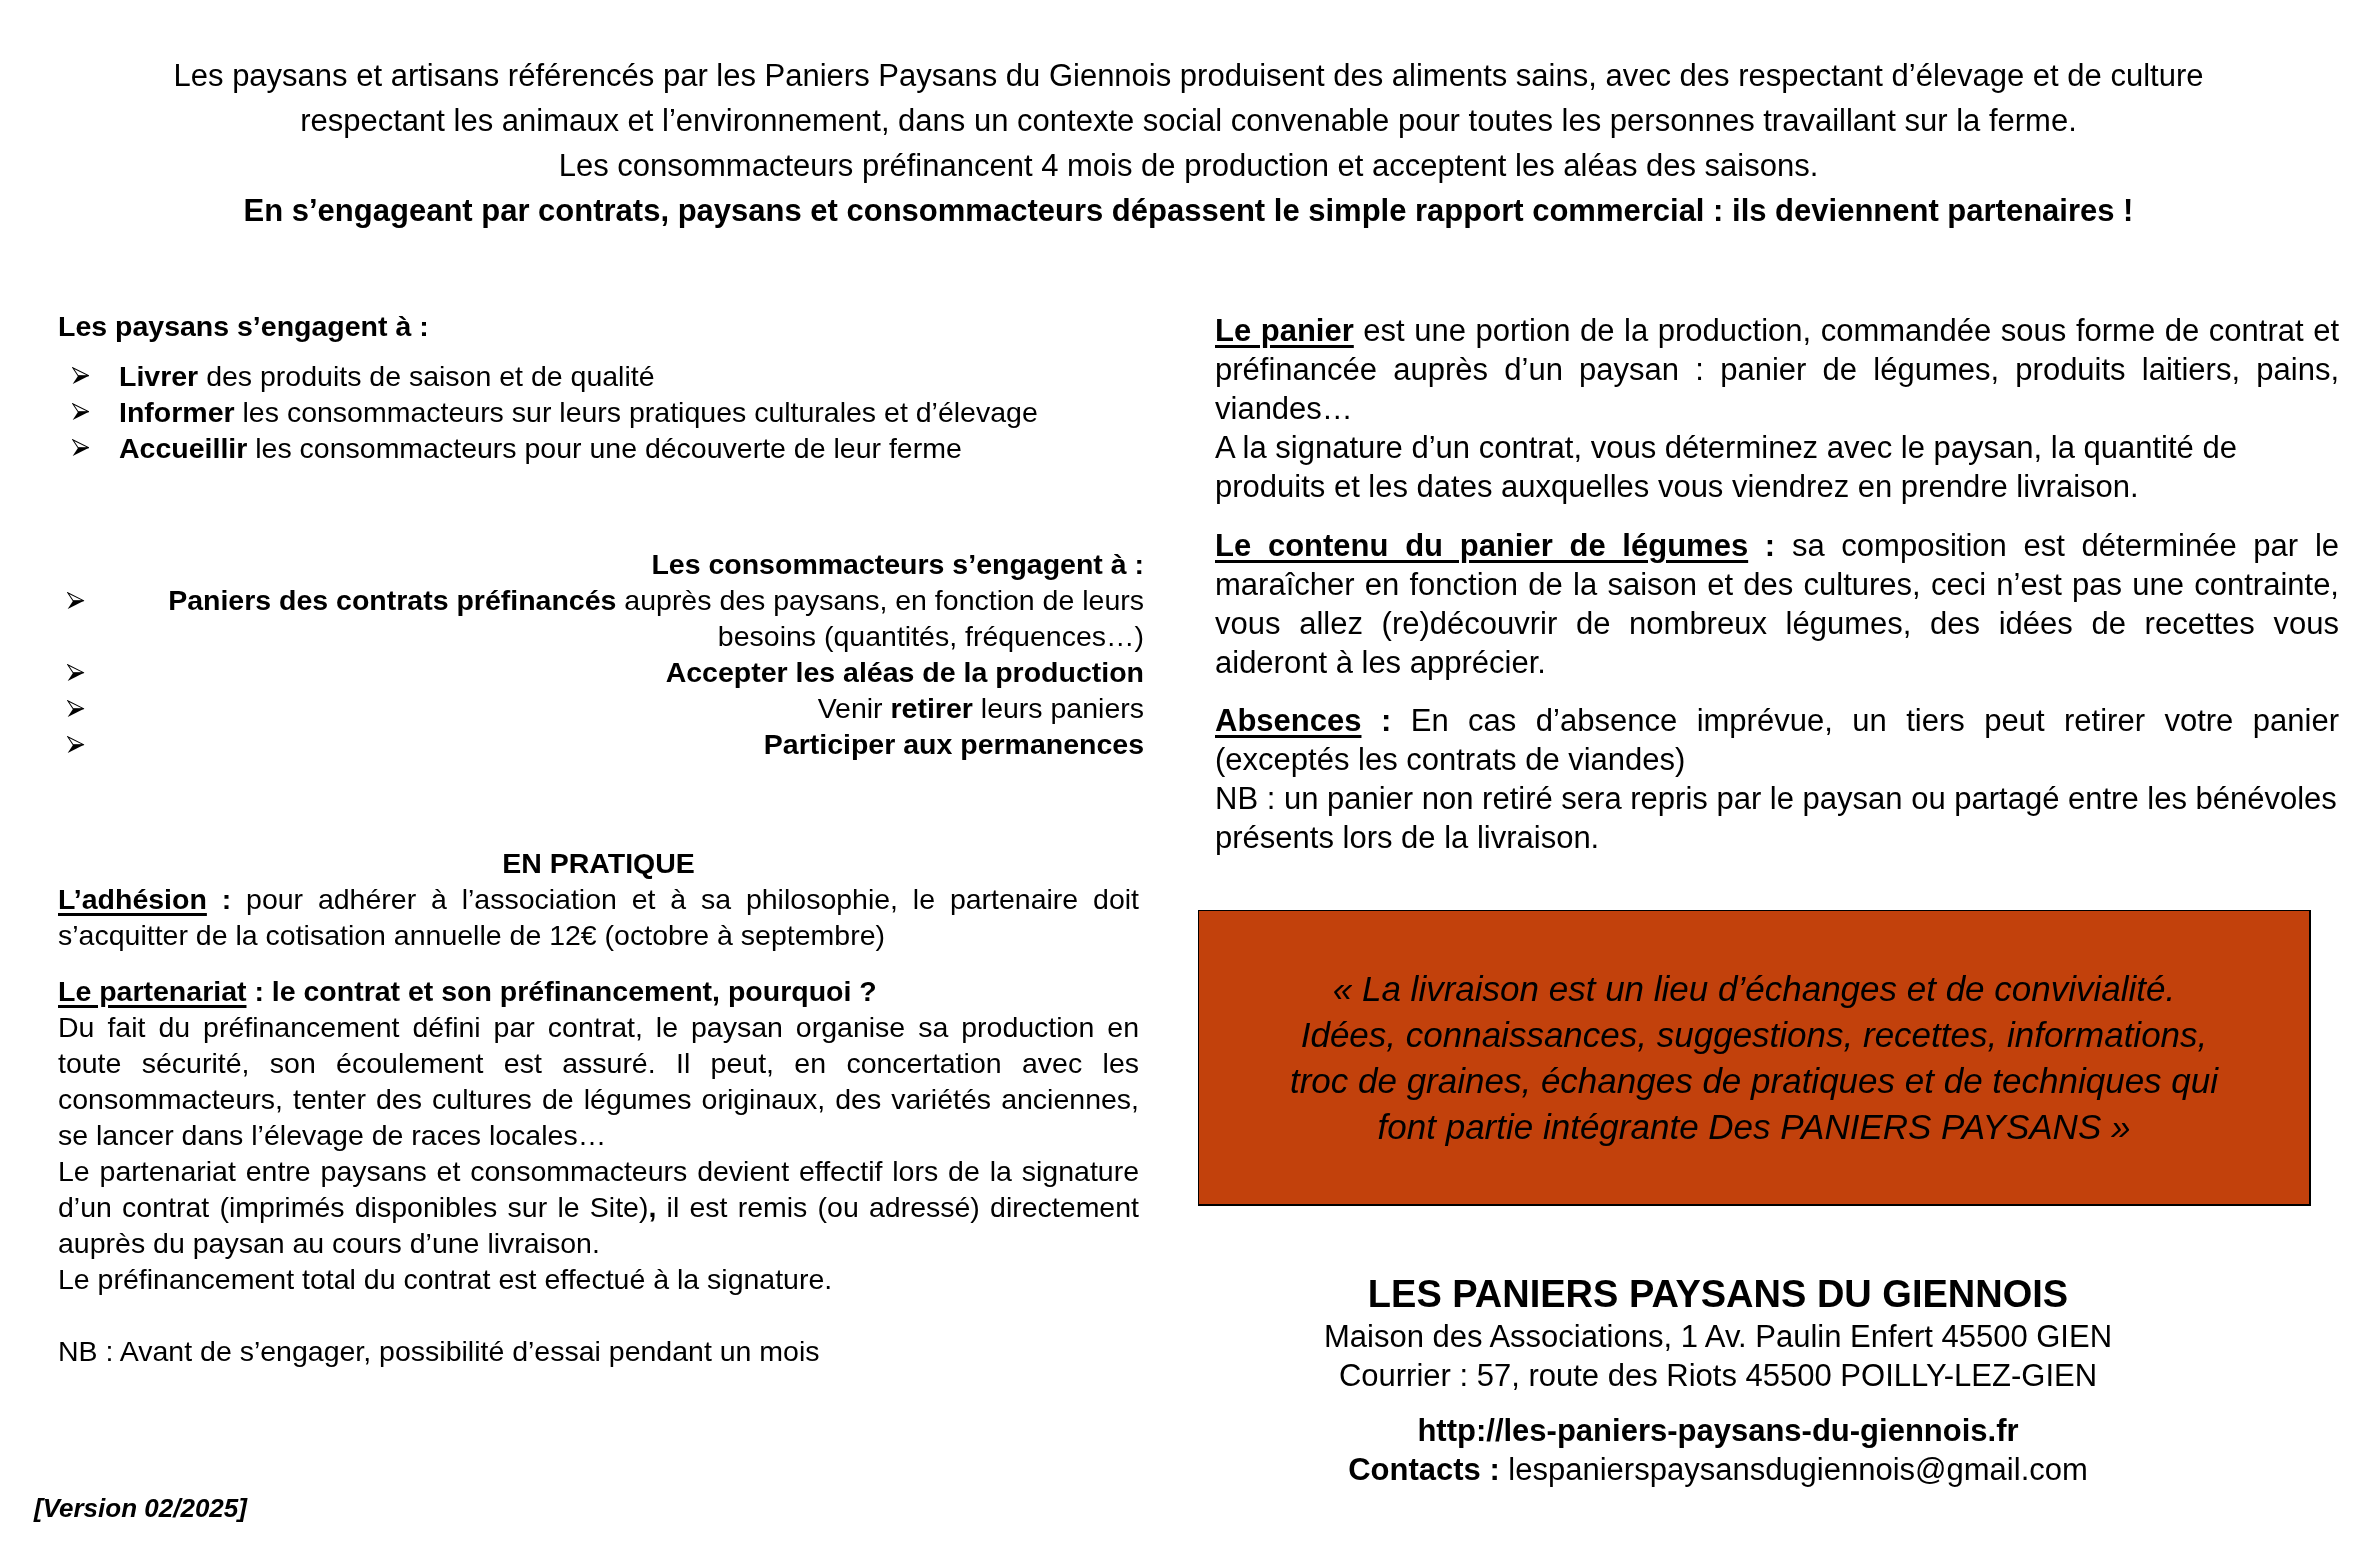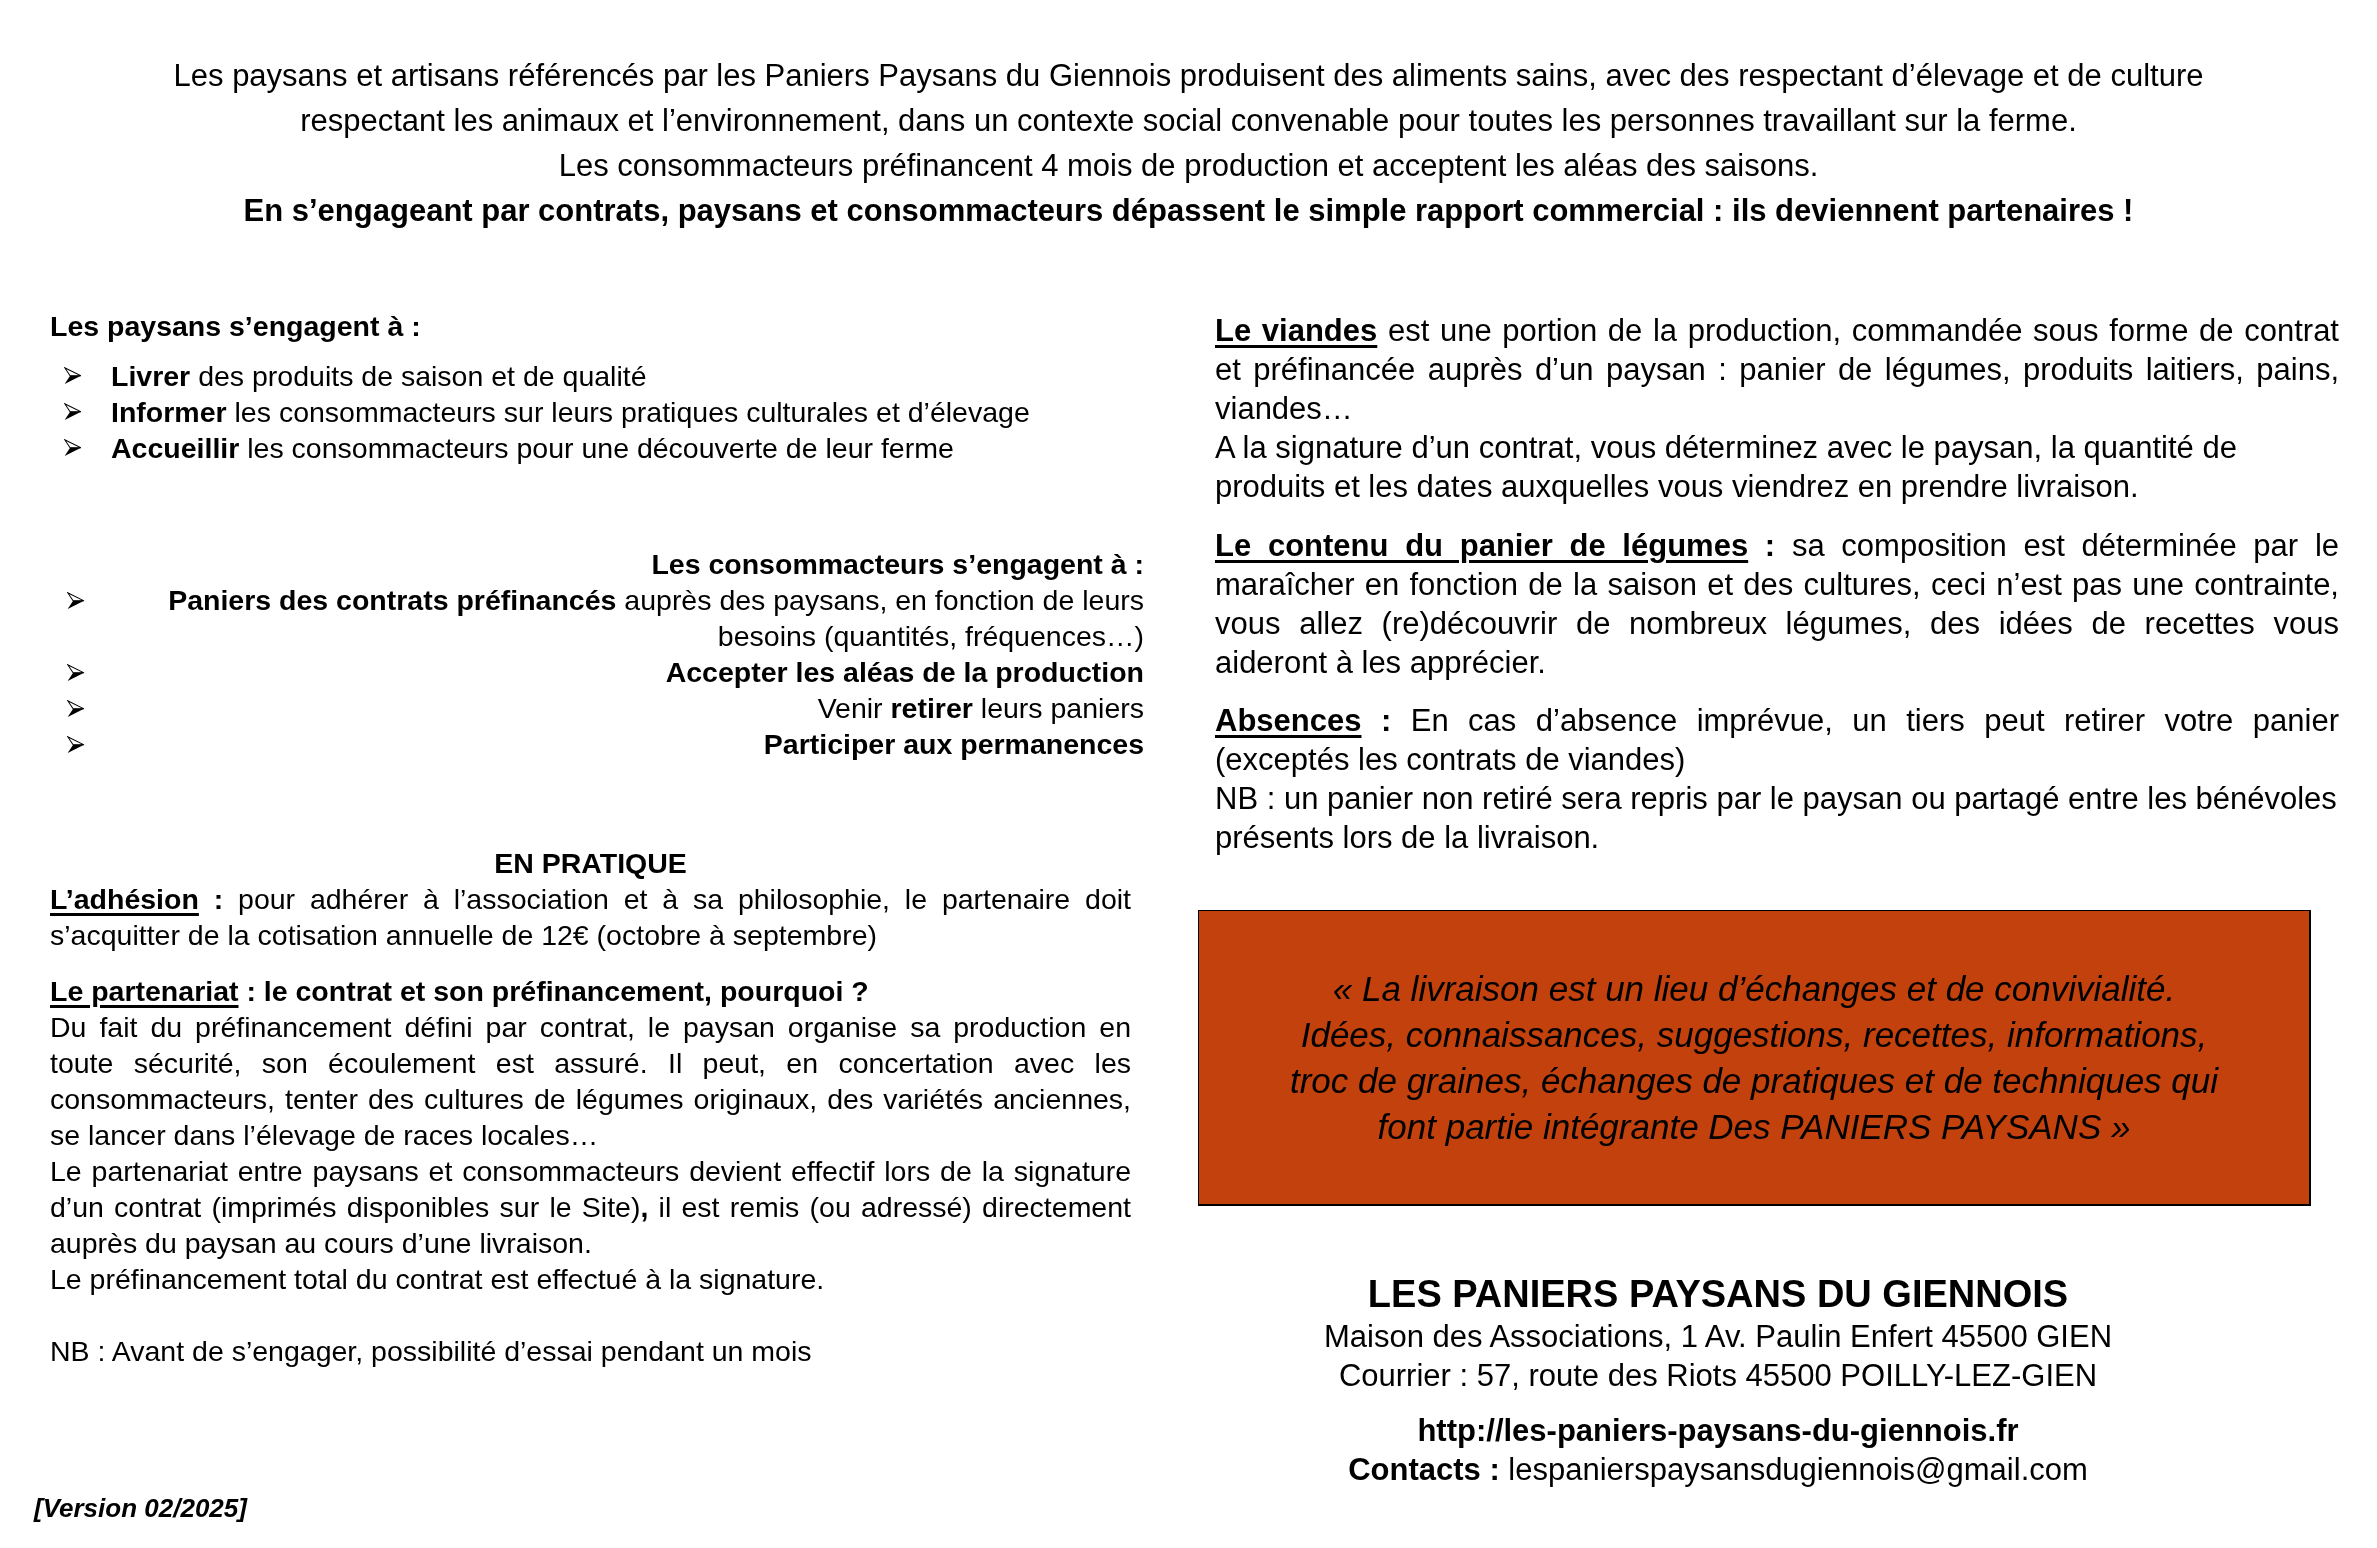--- a/index.html
+++ b/index.html
@@ -3,21 +3,21 @@
 <meta charset="utf-8">
 <style>
   html, body { margin: 0; padding: 0; background: #ffffff; }
   body {
     width: 2377px; height: 1548px; position: relative; overflow: hidden;
     font-family: "Liberation Sans", sans-serif; color: #000;
   }
   .abs { position: absolute; }
   .intro { left: 0; width: 2377px; top: 53px; text-align: center; font-size: 31px; line-height: 45px; }
   .intro .bold { font-weight: bold; }
-  .col-left { left: 50px; width: 1081px; }
+  .col-left { left: 58px; width: 1081px; }
   .col-right { left: 1215px; width: 1124px; }
   .t40 { font-size: 30px; line-height: 36px; }
   .heading { font-weight: bold; font-size: 28.5px; line-height: 35px; }
   ul.arrows { list-style: none; margin: 0; padding: 0; }
   ul.arrows li { position: relative; padding-left: 61px; font-size: 28.5px; line-height: 36px; }
   .arrow { position: absolute; left: 13.6px; top: 9.5px; width: 17.7px; height: 17.7px; }
   .b { font-weight: bold; }
   .u { text-decoration: underline; text-decoration-thickness: 3.4px; text-underline-offset: 4.1px; }
   .center { text-align: center; }
   .justify { text-align: justify; }
@@ -115,21 +115,21 @@
   <div class="t40 justify" style="font-size:28.5px;">Du fait du préfinancement défini par contrat, le paysan organise sa production en toute sécurité, son écoulement est assuré. Il peut, en concertation avec les consommacteurs, tenter des cultures de légumes originaux, des variétés anciennes, se lancer dans l’élevage de races locales…</div>
   <div class="t40 justify" style="font-size:28.5px;">
     <span>Le partenariat entre paysans et consommacteurs devient effectif lors de la signature d’un contrat (imprimés disponibles sur le Site)</span><span class="b">,</span><span> il est remis (ou adressé) directement auprès du paysan au cours d’une livraison.</span>
   </div>
   <div class="t40" style="font-size:28.5px;">Le préfinancement total du contrat est effectué à la signature.</div>
   <div class="t40" style="font-size:28.5px; margin-top:36px;">NB : Avant de s’engager, possibilité d’essai pendant un mois</div>
 </div>
 
 <div class="abs col-right" style="top:311px;">
   <div class="t40 justify" style="font-size:31px; line-height:39px;">
-    <span class="b u">Le viandes</span><span> est une portion de la production, commandée sous forme de contrat et préfinancée auprès d’un paysan : panier de légumes, produits laitiers, pains, viandes…</span>
+    <span class="b u">Le panier</span><span> est une portion de la production, commandée sous forme de contrat et préfinancée auprès d’un paysan : panier de légumes, produits laitiers, pains, viandes…</span>
   </div>
   <div class="t40" style="font-size:31px; line-height:39px;">A la signature d’un contrat, vous déterminez avec le paysan, la quantité de produits et les dates auxquelles vous viendrez en prendre livraison.</div>
 </div>
 
 <div class="abs col-right" style="top:526px;">
   <div class="justify" style="font-size:31px; line-height:39px;">
     <span class="b u">Le contenu du panier de légumes</span><span class="b"> :</span><span>  sa composition est déterminée par le maraîcher en fonction de la saison et des cultures, ceci n’est pas une contrainte, vous allez (re)découvrir de nombreux légumes, des idées de recettes vous aideront à les apprécier.</span>
   </div>
 </div>
 

